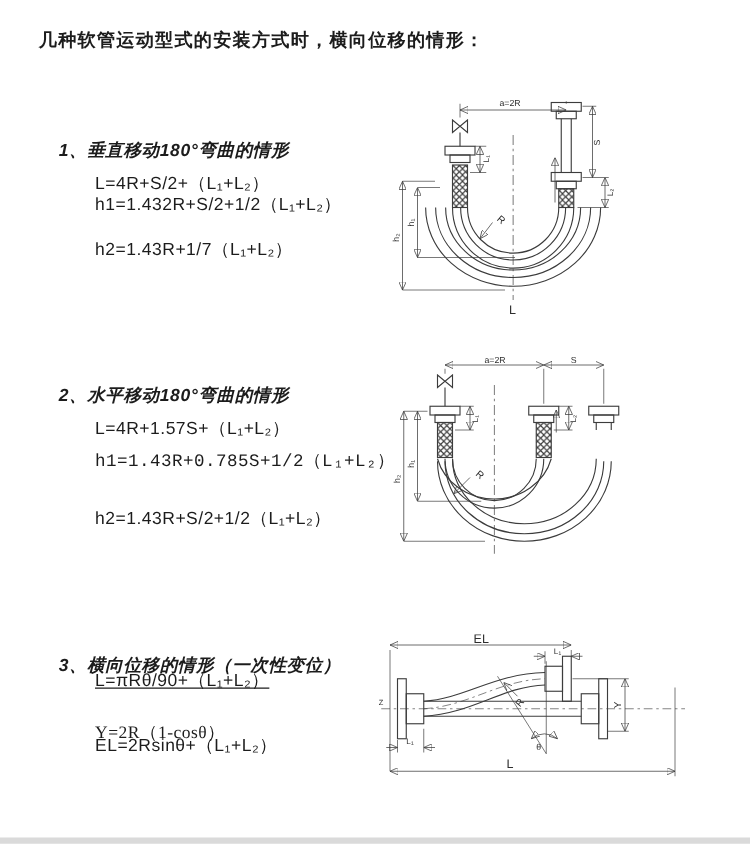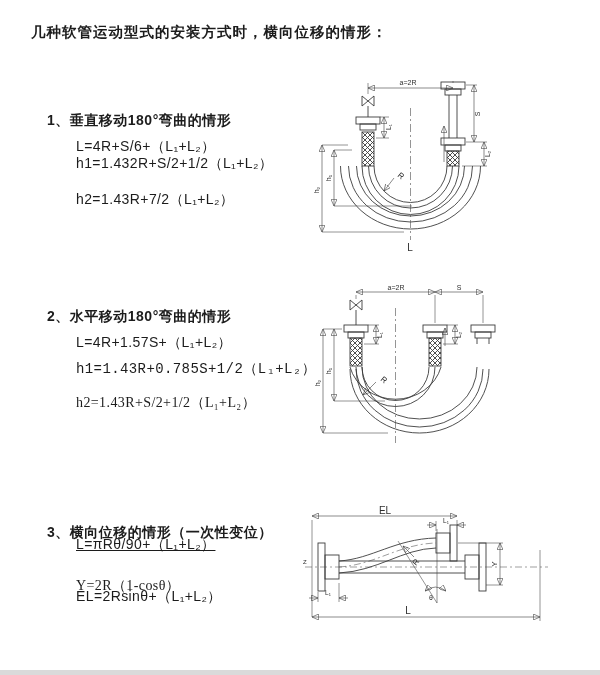--- a/index.html
+++ b/index.html
@@ -1,21 +1,21 @@
 <!DOCTYPE html>
 <html><head>
 <meta charset="utf-8">
 <style>
   html,body{margin:0;padding:0;}
   body{
     width:600px;height:675px;background:#ffffff;position:relative;overflow:hidden;
     font-family:"Liberation Sans","DejaVu Sans",sans-serif;color:#1c1c1c;
   }
   .title{position:absolute;left:31px;top:23px;font-size:14.5px;font-weight:bold;letter-spacing:1px;}
-  .sec-heading{position:absolute;font-size:14px;font-weight:bold;letter-spacing:0.5px;}
+  .sec-heading{position:absolute;font-size:14px;font-weight:bold;letter-spacing:0.5px;font-style:italic;}
   .formula{position:absolute;font-size:14px;letter-spacing:0.4px;}
   .diagram{position:absolute;}
   svg{display:block;}
   svg line,svg path,svg rect,svg polygon,svg circle{
     stroke:#3c3c3c;fill:none;stroke-width:0.9;
   }
   svg .dim{stroke-width:0.6;}
   svg .ext{stroke-width:0.55;}
   svg .cl{stroke-width:0.55;stroke-dasharray:8 3 2 3;}
   svg .hcl{stroke-width:0.5;stroke-dasharray:7 3 2 3;}
@@ -34,23 +34,23 @@
     </marker>
     <pattern id="braidPat" width="5" height="5" patternUnits="userSpaceOnUse">
       <path d="M0,5 L5,0 M0,0 L5,5" stroke="#6a6a6a" stroke-width="0.6"></path>
     </pattern>
   </defs>
 </svg>
 
 <div class="title">几种软管运动型式的安装方式时，横向位移的情形：</div>
 
 <div class="sec-heading" style="left:47px;top:112px;">1、垂直移动180°弯曲的情形</div>
-<div class="formula" style="left:76px;top:138px;">L=4R+S/6+（L₁+L₂）</div>
+<div class="formula" style="left:76px;top:138px;">L=4R+S/2+（L₁+L₂）</div>
 <div class="formula" style="left:76px;top:155px;">h1=1.432R+S/2+1/2（L₁+L₂）</div>
-<div class="formula" style="left:76px;top:191px;">h2=1.43R+7/2（L₁+L₂）</div>
+<div class="formula" style="left:76px;top:191px;">h2=1.43R+1/7（L₁+L₂）</div>
 
 <div class="diagram" style="left:300px;top:70px;">
 <svg width="300" height="185" viewBox="0 0 300 185">
   <g>
     <path d="M 74,96 A 36.5 36.5 0 0 0 147,96"></path>
     <path d="M 68.5,96 A 42 42 0 0 0 152.5,96"></path>
     <path d="M 62,96 A 48.5 48.5 0 0 0 159,96"></path>
     <path d="M 56.5,96 A 54 50 0 0 0 164.5,96" stroke-width="0.7"></path>
     <path d="M 48.5,96 A 62 56 0 0 0 172.5,96" stroke-width="0.7"></path>
     <path d="M 40.5,96 A 70 63 0 0 0 180.5,96" stroke-width="0.7"></path>
@@ -109,21 +109,21 @@
     <line class="dim" x1="94" y1="108" x2="84" y2="121" marker-end="url(#arr)"></line>
     <text x="97" y="106" font-size="8" transform="rotate(40 97 106)">R</text>
   </g>
   <text x="110" y="181" font-size="10" text-anchor="middle">L</text>
 </svg>
 </div>
 
 <div class="sec-heading" style="left:47px;top:308px;">2、水平移动180°弯曲的情形</div>
 <div class="formula" style="left:76px;top:334px;">L=4R+1.57S+（L₁+L₂）</div>
 <div class="formula" style="left:76px;top:360px;font-family:Liberation Mono, monospace;">h1=1.43R+0.785S+1/2（L₁+L₂）</div>
-<div class="formula" style="left:76px;top:394px;font-family:Liberation Serif, serif;">h2=1.43R+S/2+1/2（L₁+L₂）</div>
+<div class="formula" style="left:76px;top:406px;">h2=1.43R+S/2+1/2（L₁+L₂）</div>
 
 <div class="diagram" style="left:300px;top:283px;">
 <svg width="300" height="175" viewBox="0 0 300 175">
   <g>
     <path d="M 62,84 A 33.5 33.5 0 0 0 129,84"></path>
     <path d="M 56,84 A 39.5 39.5 0 0 0 135,84"></path>
     <path d="M 50,84 A 47 43 0 0 0 141,84"></path>
     <path d="M 62,84 A 57.5 52 0 0 0 177,84" stroke-width="0.7"></path>
     <path d="M 56,86 A 63.5 58 0 0 0 183,86" stroke-width="0.7"></path>
     <path d="M 50,86 A 69.5 64 0 0 0 189,86" stroke-width="0.7"></path>

